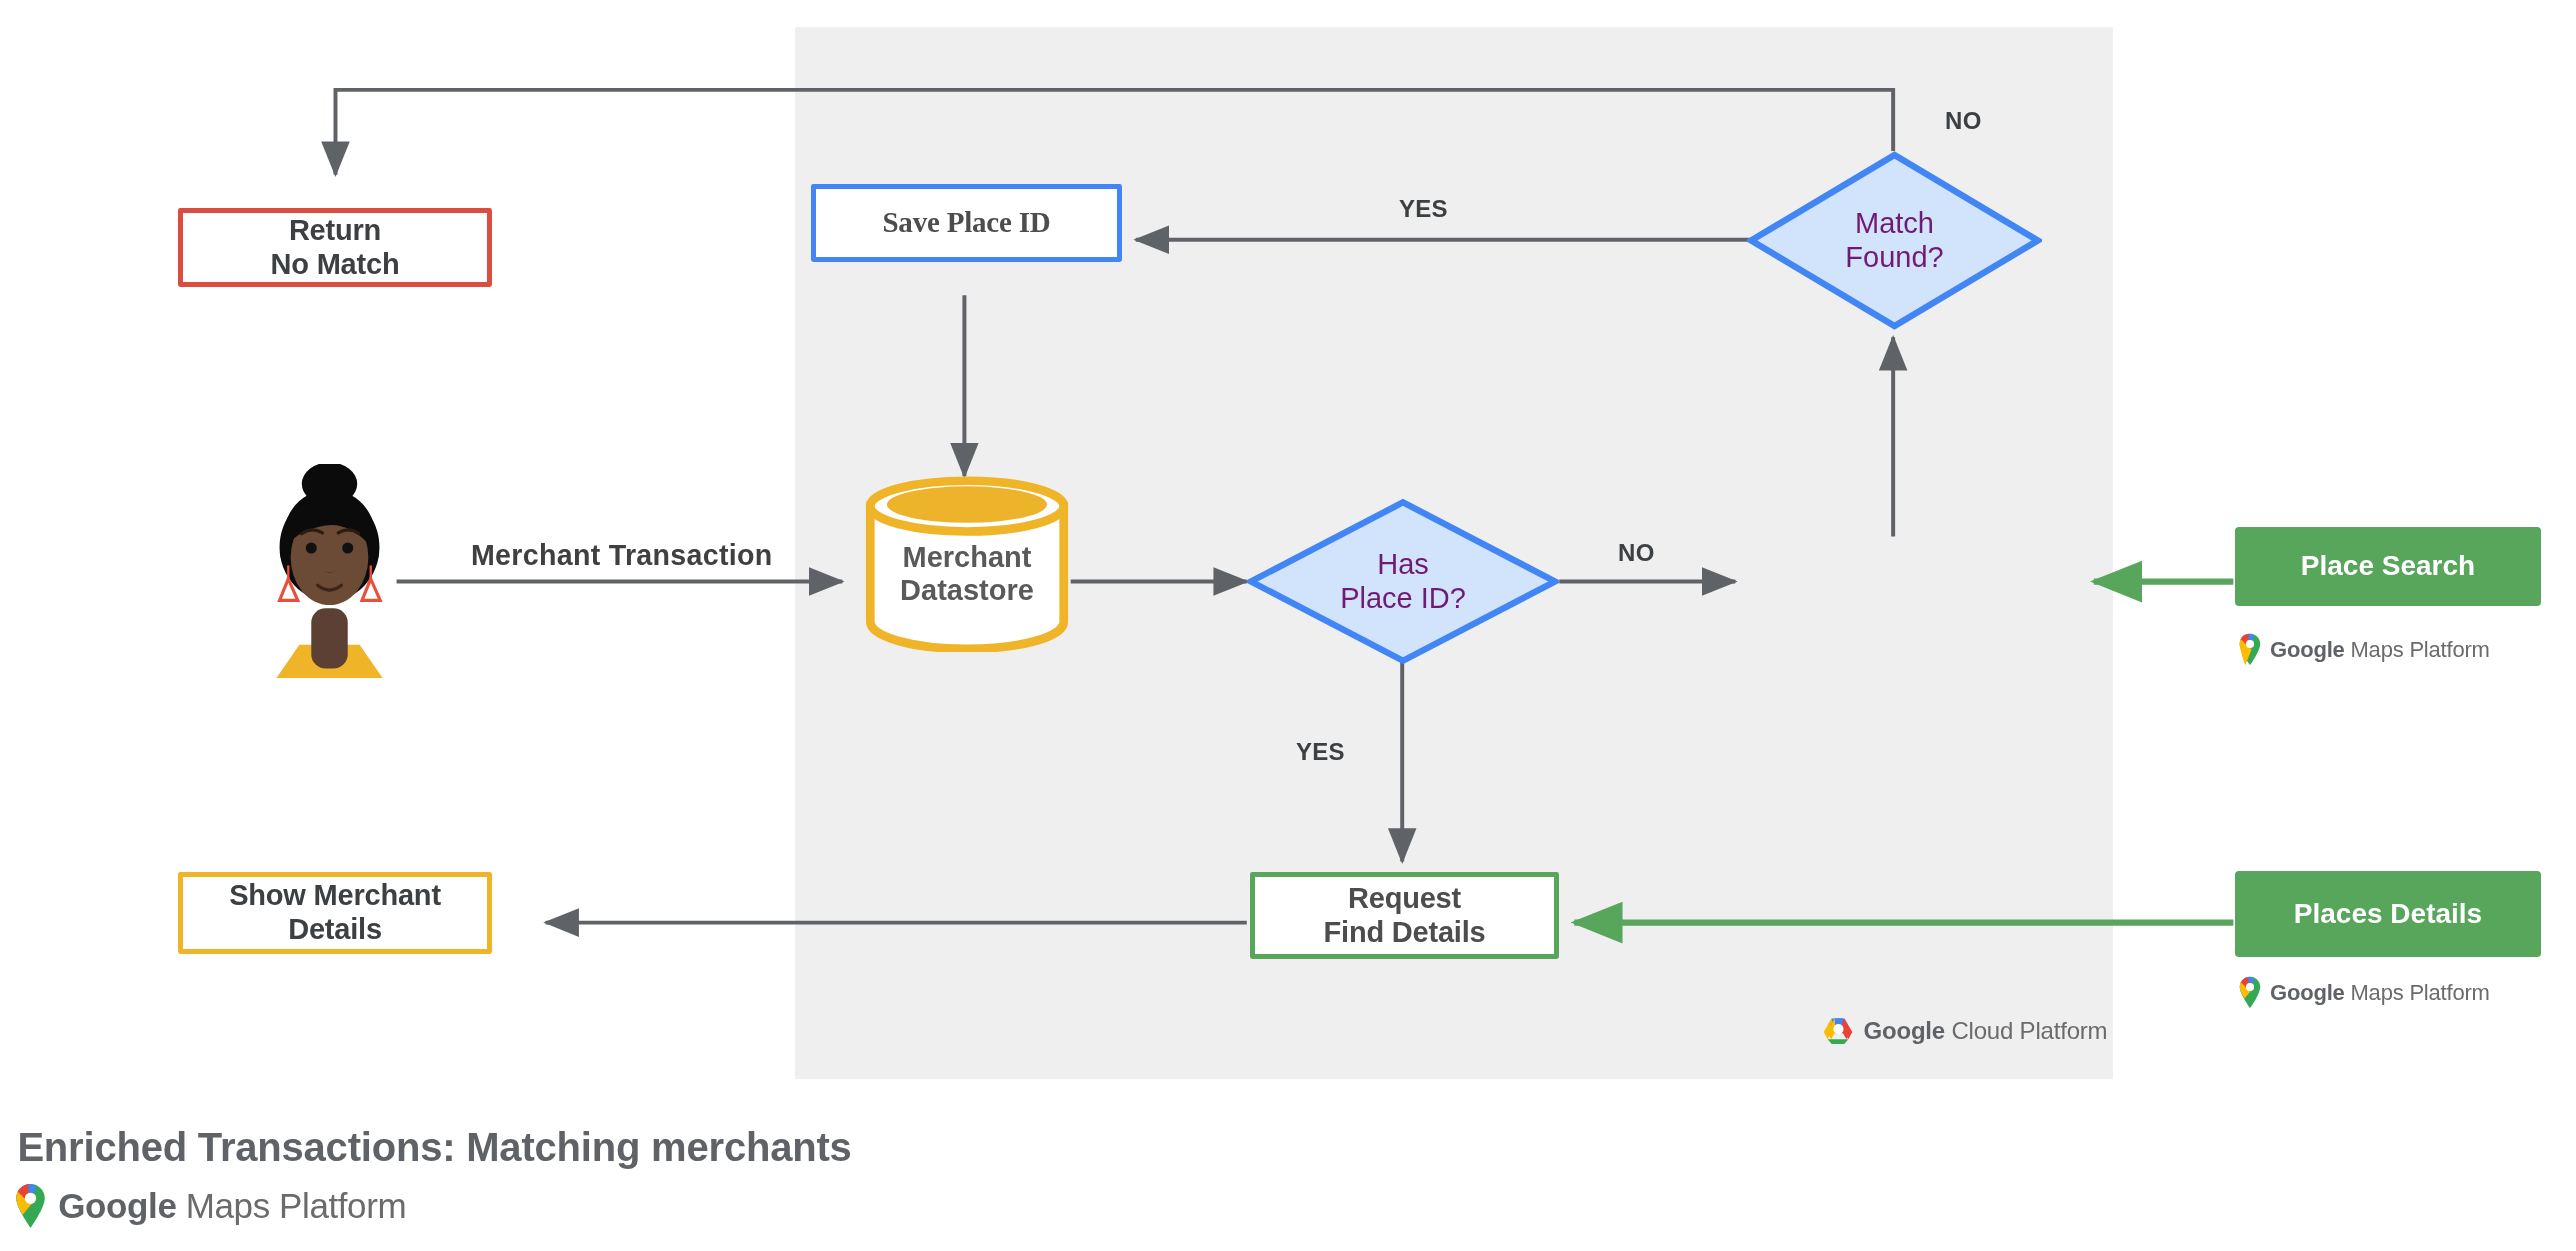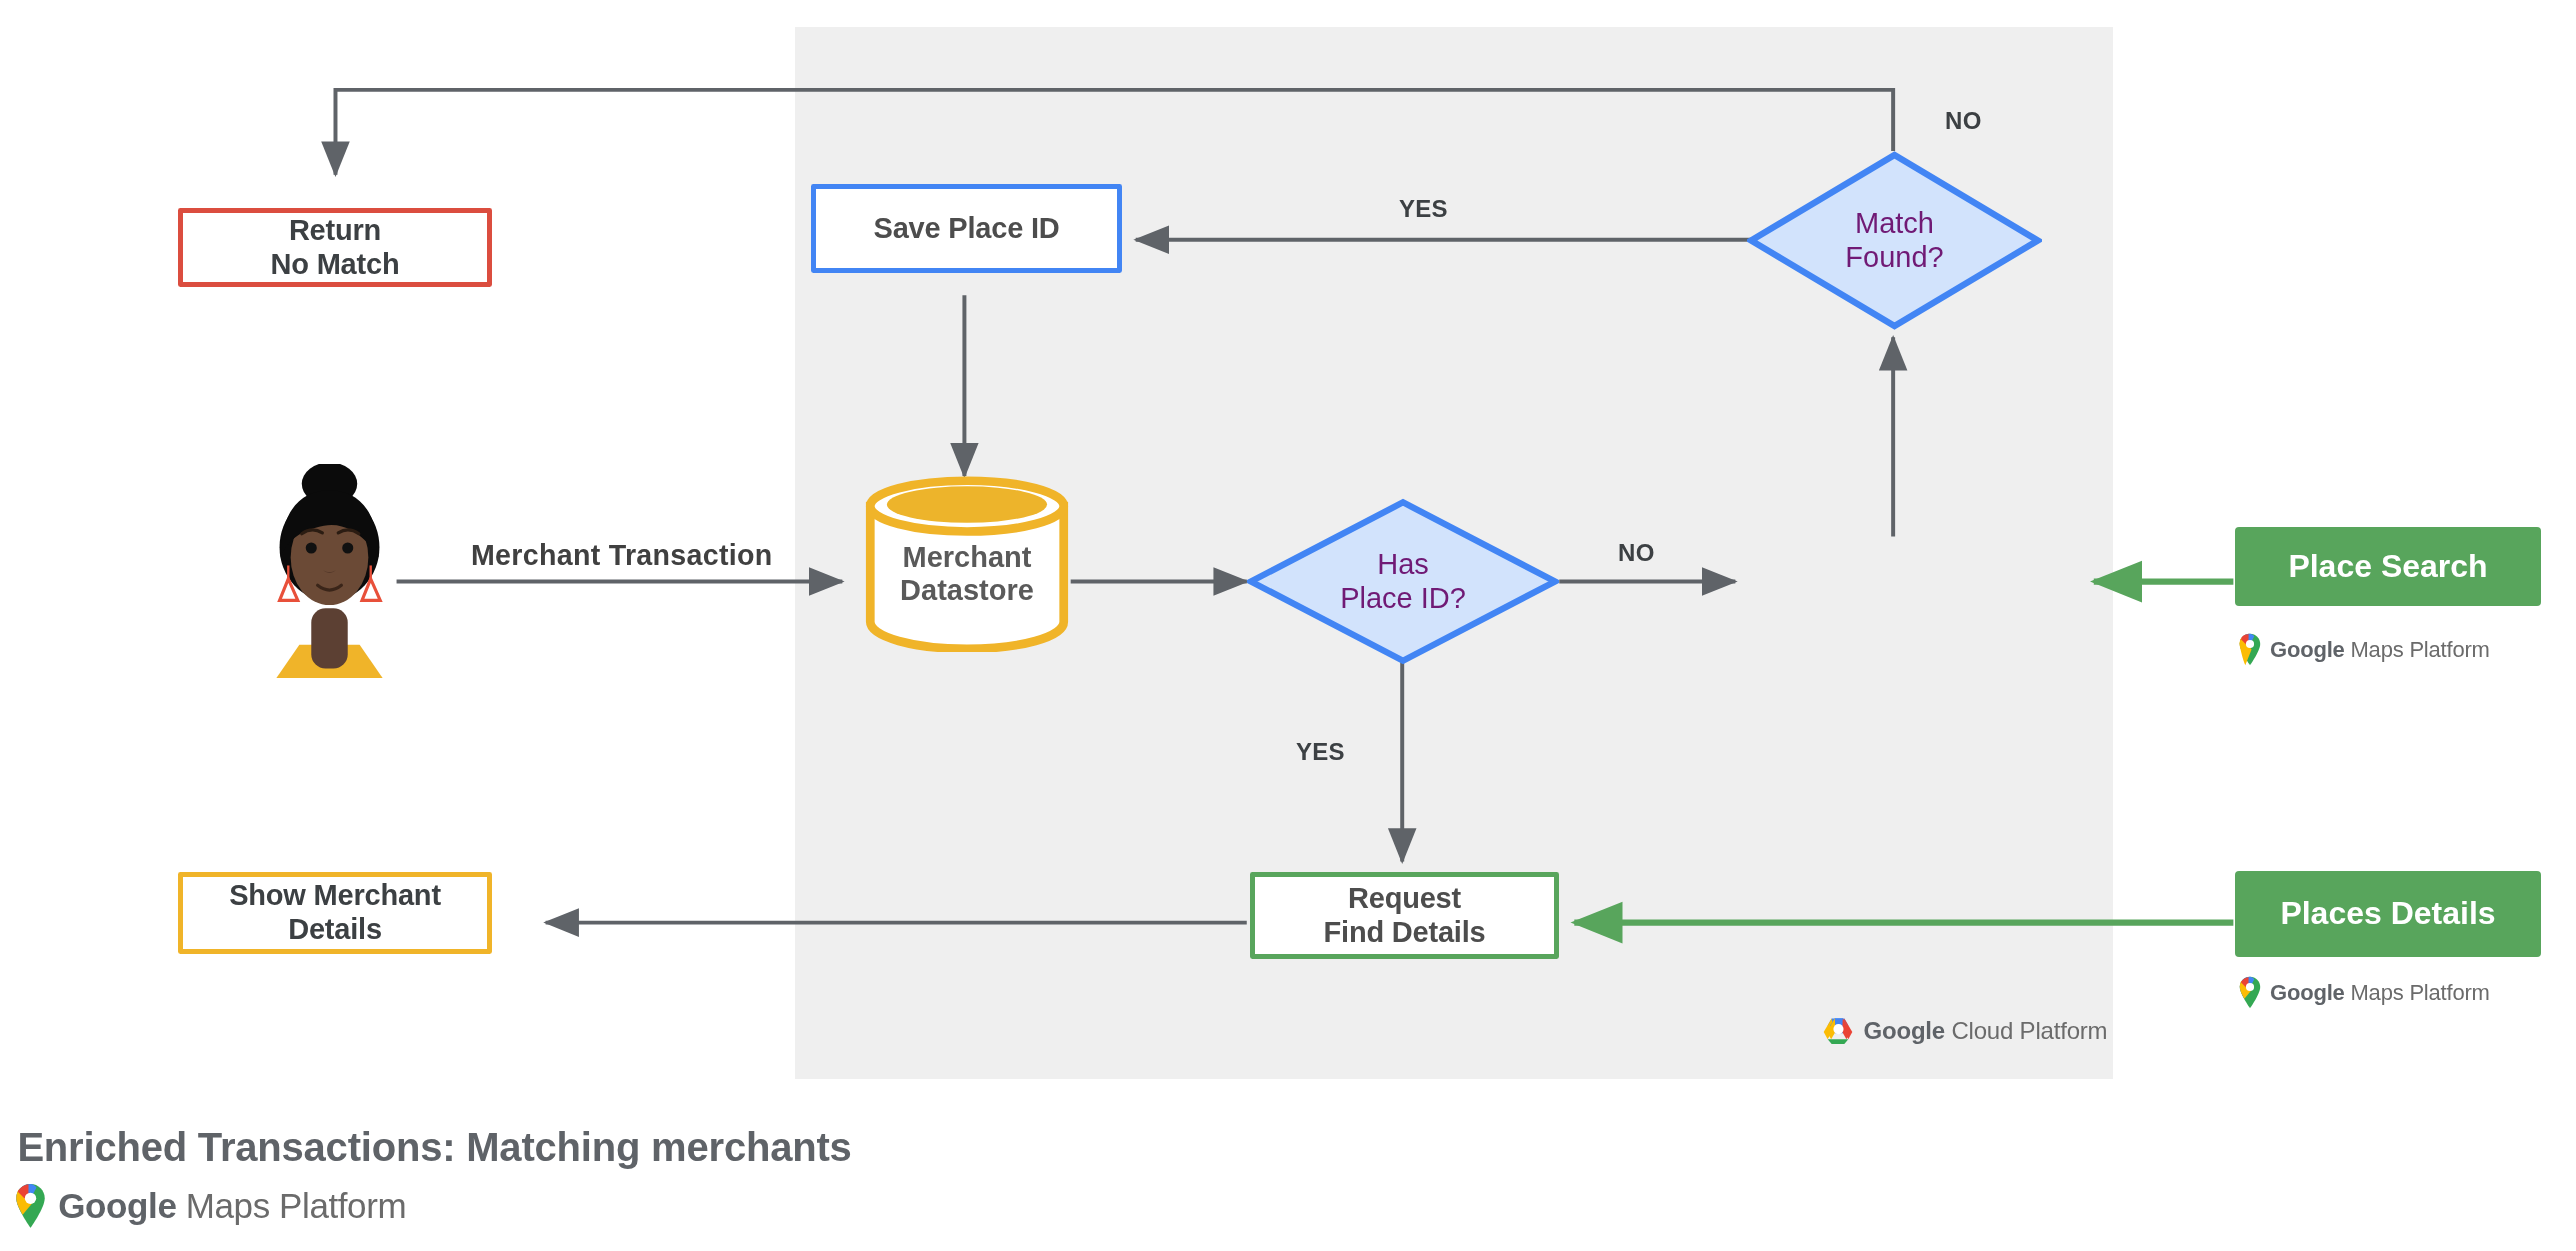--- a/index.html
+++ b/index.html
@@ -25,21 +25,21 @@
 
   .rect-red{border-width:5.6px;border-color:#DB4D3F;}
   .rect-blue{border-width:5.6px;border-color:#4285F4;}
   .rect-green{border-width:5.6px;border-color:#58A55C;}
   .rect-yellow{border-width:5.6px;border-color:#F0B429;}
 
   .rect-red .lbl,.rect-yellow .lbl{color:#3C4043;}
 
   
   .api{background:#58A55C;border-radius:4px;}
-  .api .lbl{font-size:32px;font-weight:700;color:#ffffff;}
+  .api .lbl{font-size:28px;font-weight:700;color:#ffffff;}
 
   
   .diamond{position:absolute;}
   .diamond .dshape{position:absolute;left:0;top:0;width:100%;height:100%;}
   .diamond .dtext{
     position:absolute;left:0;top:0;width:100%;height:100%;
     display:flex;align-items:center;justify-content:center;text-align:center;
     font-size:29px;font-weight:400;color:#701a75;line-height:1.16;white-space:pre-line;
   }
 
@@ -150,21 +150,21 @@
       <path d="M137,128 L137,145" stroke="#E8503A" stroke-width="3"></path>
       <path d="M137,145 L126,172 L149,172 Z" stroke="#E8503A" stroke-width="4" fill="none"></path>
     </svg>
   </div>
 
   <div class="node rect rect-red" style="left:178px;top:181px;width:314px;height:79px;margin-top:27px;">
     <span class="lbl">Return
 No Match</span>
   </div>
 
-  <div class="node rect rect-blue" style="left:811px;top:184px;width:311px;height:89px;">
+  <div class="node rect rect-blue" style="left:811px;top:184px;width:311px;height:78px;font-family:Liberation Serif, serif;">
     <span class="lbl">Save Place ID</span>
   </div>
 
   <div class="node rect rect-yellow" style="left:178px;top:872px;width:314px;height:82px;">
     <span class="lbl">Show Merchant
 Details</span>
   </div>
 
 
   <div class="node rect rect-green" style="left:1250px;top:872px;width:309px;height:87px;">

